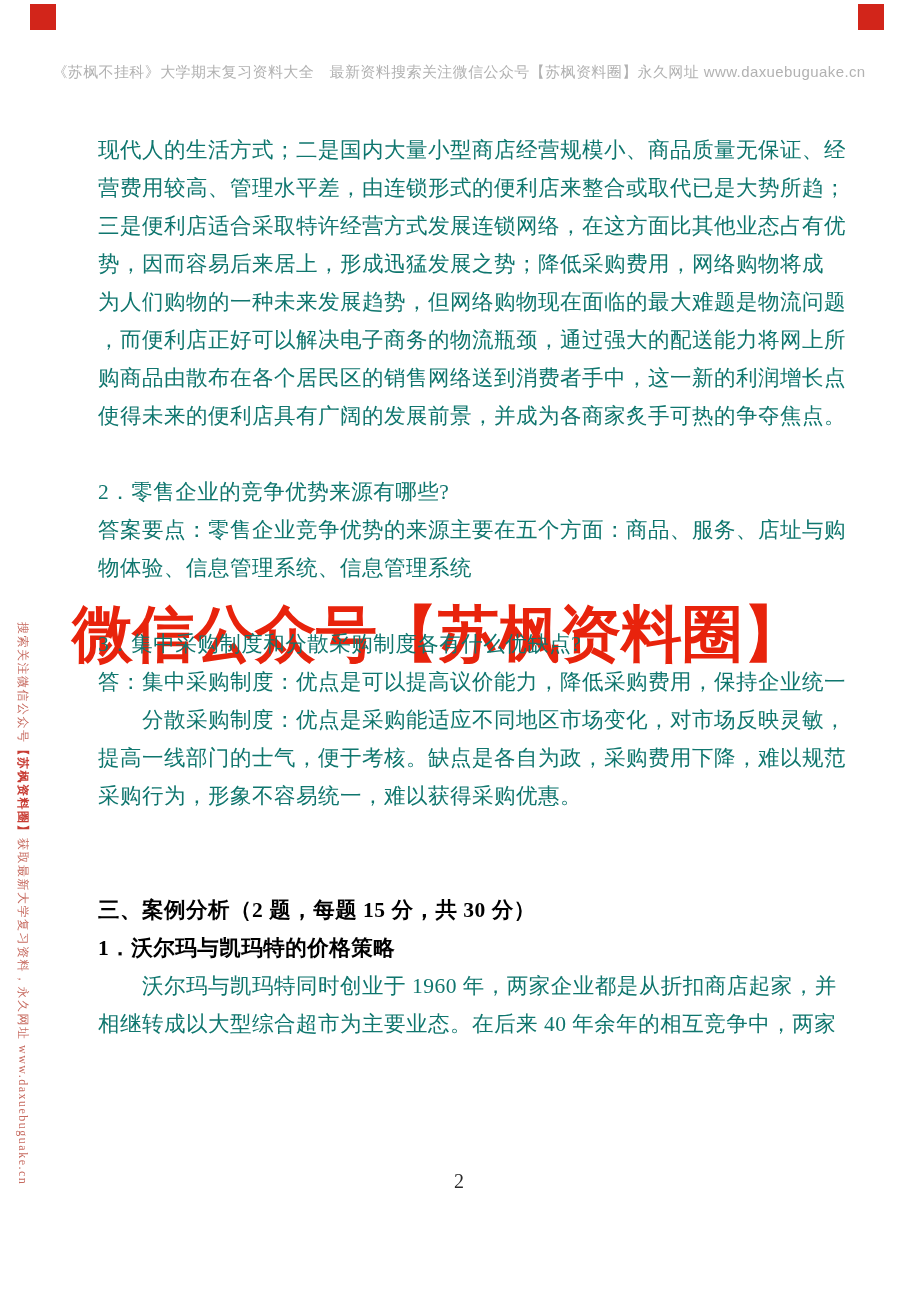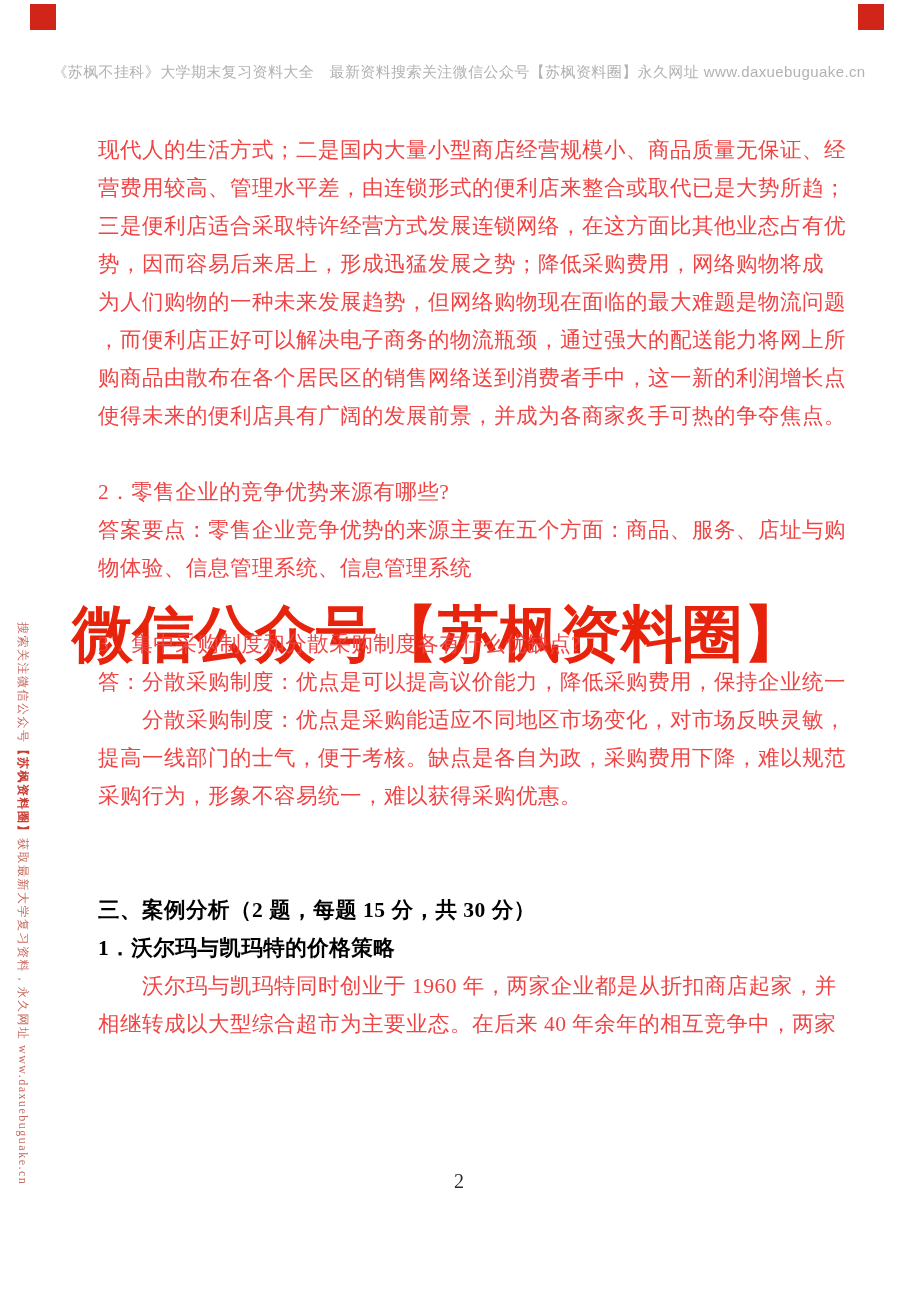--- a/index.html
+++ b/index.html
@@ -25,21 +25,21 @@
     position:absolute; left:72px; top:594px; z-index:1;
     font-size:61px; font-weight:bold; white-space:nowrap;
     color:#e8230c; letter-spacing:0px;
   }
 
   .doc {
     position:absolute; left:98px; top:131px; width:724px; z-index:2;
   }
   .line {
     font-size:21.5px; height:38px; line-height:38px;
-    color:#ef4444; white-space:nowrap; letter-spacing:0.5px;
+    color:#0f766e; white-space:nowrap; letter-spacing:0.5px;
   }
   .line.bold   { font-weight:bold; color:#000000; }
   .line.indent2{ padding-left:44px; }
   .line.gap    { height:38px; }
 
   .side-note {
     position:absolute; left:31px; top:622px; z-index:1;
     transform:rotate(90deg); transform-origin:0 0;
     white-space:nowrap;
     font-size:12px; letter-spacing:1.5px;
@@ -71,21 +71,21 @@
     <div class="line">为人们购物的一种未来发展趋势，但网络购物现在面临的最大难题是物流问题</div>
     <div class="line">，而便利店正好可以解决电子商务的物流瓶颈，通过强大的配送能力将网上所</div>
     <div class="line">购商品由散布在各个居民区的销售网络送到消费者手中，这一新的利润增长点</div>
     <div class="line">使得未来的便利店具有广阔的发展前景，并成为各商家炙手可热的争夺焦点。</div>
     <div class="line gap"></div>
     <div class="line">2．零售企业的竞争优势来源有哪些?</div>
     <div class="line">答案要点：零售企业竞争优势的来源主要在五个方面：商品、服务、店址与购</div>
     <div class="line">物体验、信息管理系统、信息管理系统</div>
     <div class="line gap"></div>
     <div class="line">3．集中采购制度和分散采购制度各有什么优缺点?</div>
-    <div class="line">答：分散采购制度：优点是可以提高议价能力，降低采购费用，保持企业统一</div>
+    <div class="line">答：集中采购制度：优点是可以提高议价能力，降低采购费用，保持企业统一</div>
     <div class="line indent2">分散采购制度：优点是采购能适应不同地区市场变化，对市场反映灵敏，</div>
     <div class="line">提高一线部门的士气，便于考核。缺点是各自为政，采购费用下降，难以规范</div>
     <div class="line">采购行为，形象不容易统一，难以获得采购优惠。</div>
     <div class="line gap"></div>
     <div class="line gap"></div>
     <div class="line bold">三、案例分析（2 题，每题 15 分，共 30 分）</div>
     <div class="line bold">1．沃尔玛与凯玛特的价格策略</div>
     <div class="line indent2">沃尔玛与凯玛特同时创业于 1960 年，两家企业都是从折扣商店起家，并</div>
     <div class="line">相继转成以大型综合超市为主要业态。在后来 40 年余年的相互竞争中，两家</div>
   </div>

